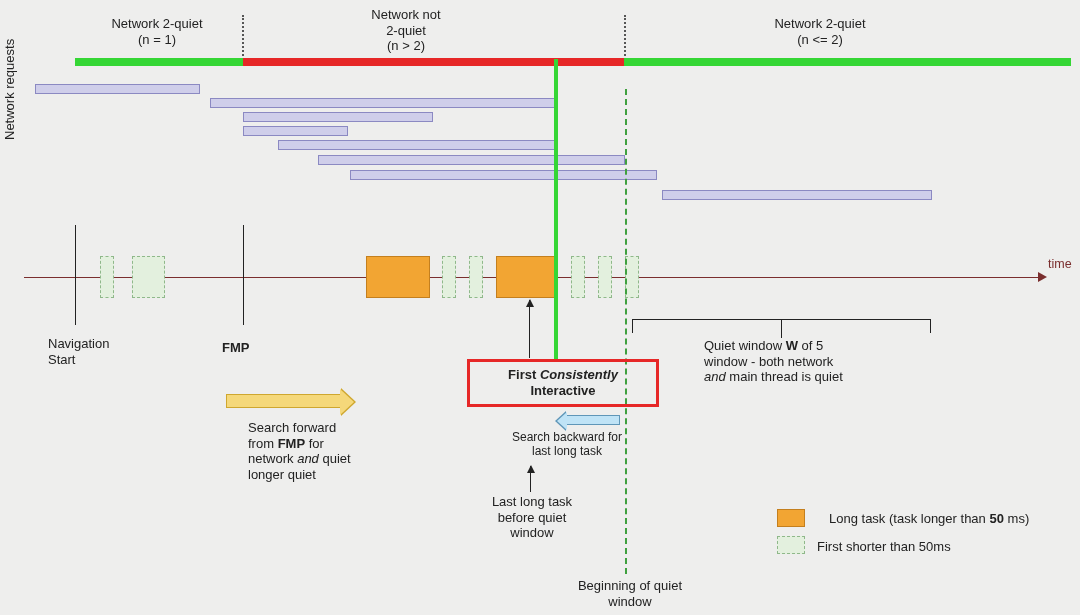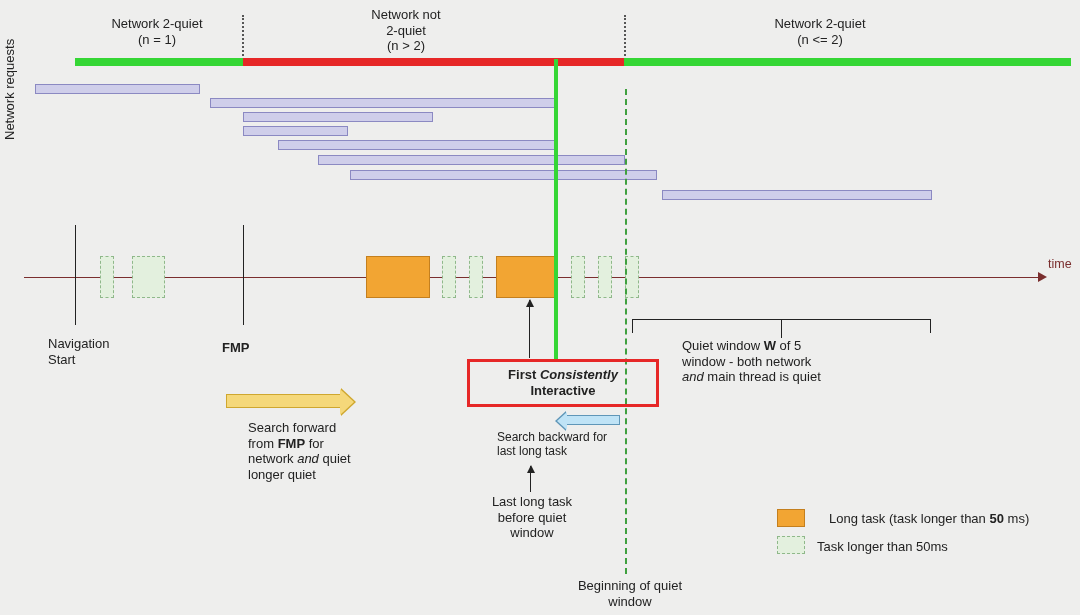--- a/index.html
+++ b/index.html
@@ -243,37 +243,37 @@
 
 <div class="yellow-arrow" style="left:226px; top:394px; width:115px;"></div>
 <div class="label" style="left:248px; top:420px; width:160px;">
   <span>Search forward</span><br>
   <span>from</span> <b>FMP</b> <span>for</span><br>
   <span>network</span> <i>and</i> <span>quiet</span><br>
   <span>longer quiet</span>
 </div>
 
 <div class="blue-arrow" style="left:566px; top:415px; width:54px;"></div>
-<div class="label" style="left:497px; top:430px; width:140px; font-size:12px; text-align:left;">
+<div class="label" style="left:497px; top:430px; width:140px; font-size:12px; text-align:center;">
   <span>Search backward for</span><br>
   <span>last long task</span>
 </div>
 
 <div class="connector arrow-up" style="left:530px; top:466px; height:26px;"></div>
 <div class="label" style="left:467px; top:494px; white-space:pre-line; text-align:center; width:130px;">Last long task
 before quiet
 window</div>
 
-<div class="label" style="left:682px; top:338px; width:210px;">
+<div class="label" style="left:704px; top:338px; width:210px;">
   <span>Quiet window</span> <b>W</b> <span>of 5</span><br>
   <span>window - both network</span><br>
   <i>and</i> <span>main thread is quiet</span>
 </div>
 
 <div class="label" style="left:565px; top:578px; text-align:center; white-space:pre-line; width:130px;">Beginning of quiet
 window</div>
 
 <div class="legend-swatch-long" style="left:777px; top:509px;"></div>
 <div class="label" style="left:817px; top:511px;margin-left:12px;">
   <span>Long task (task longer than</span> <b>50</b> <span>ms)</span>
 </div>
 <div class="legend-swatch-short" style="left:777px; top:536px;"></div>
-<div class="label" style="left:817px; top:539px;">Task longer than 50ms</div>
+<div class="label" style="left:817px; top:539px;">First shorter than 50ms</div>
 
 </body></html>

